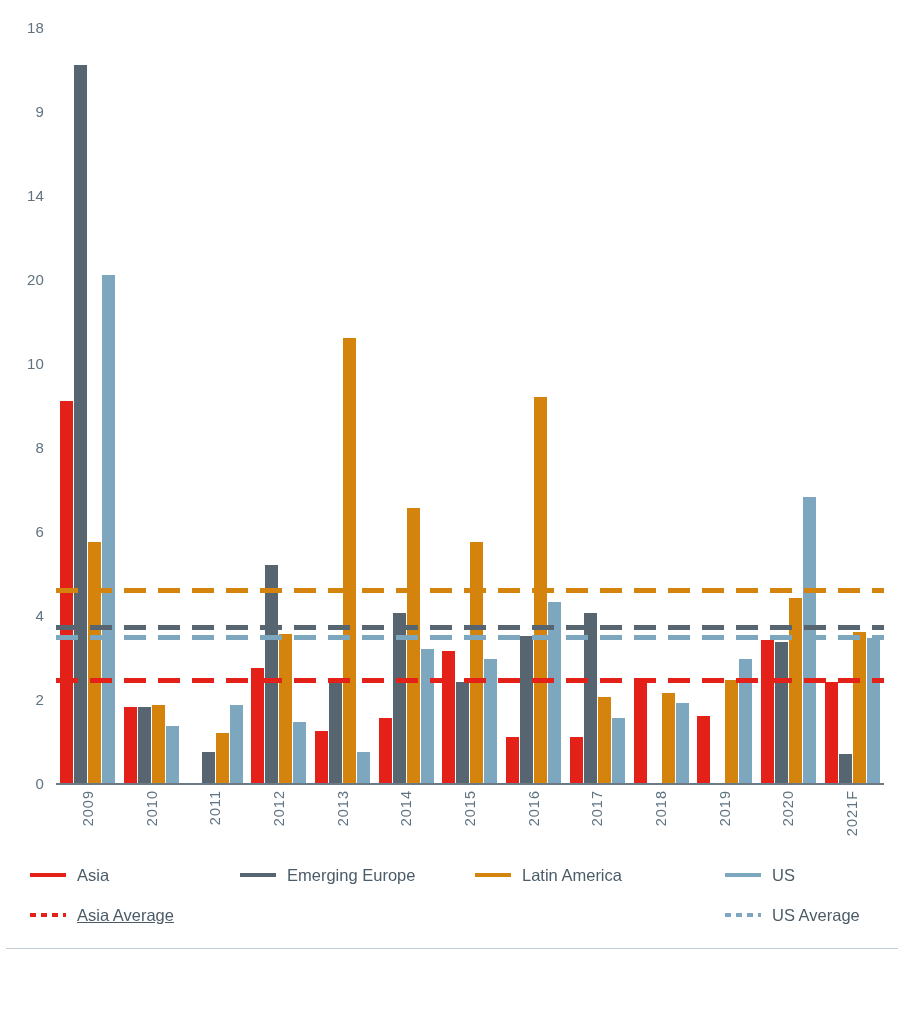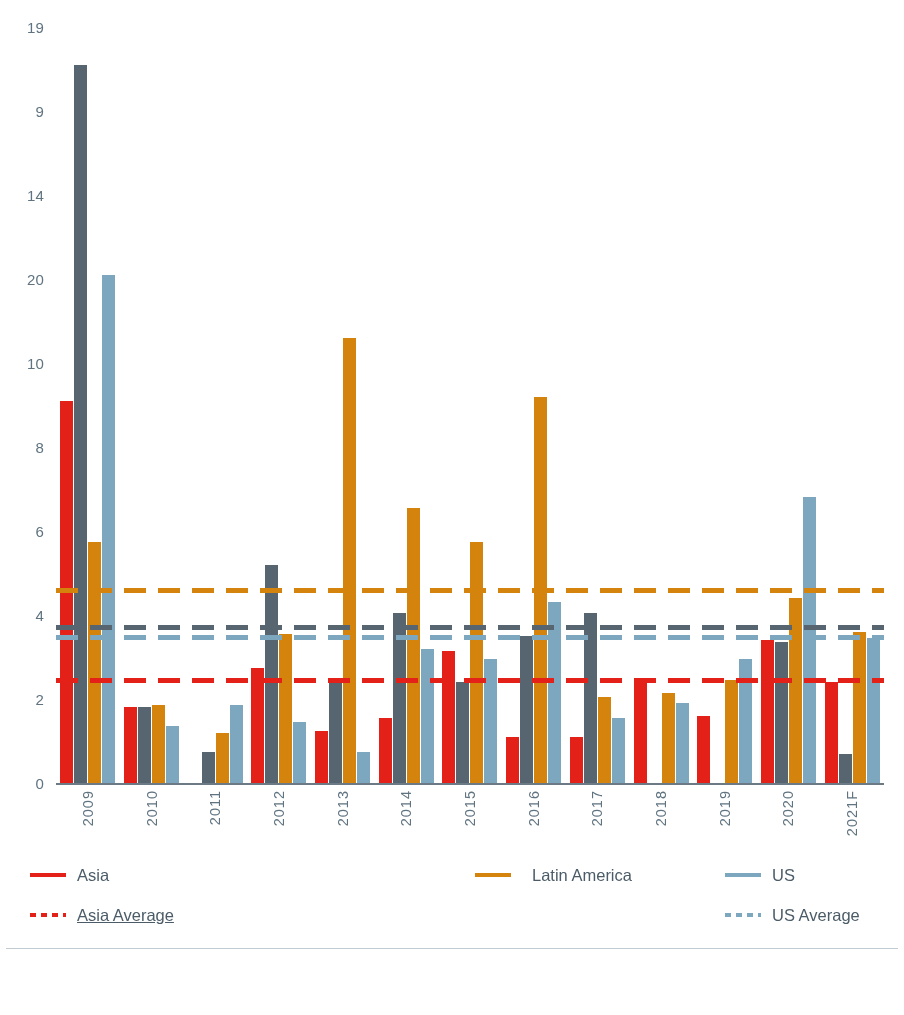--- a/index.html
+++ b/index.html
@@ -157,21 +157,21 @@
     <div id="yticks">
         <div class="ytick" style="top: 783px;">0</div>
         <div class="ytick" style="top: 699px;">2</div>
         <div class="ytick" style="top: 615px;">4</div>
         <div class="ytick" style="top: 531px;">6</div>
         <div class="ytick" style="top: 447px;">8</div>
         <div class="ytick" style="top: 363px;">10</div>
         <div class="ytick" style="top: 279px;">20</div>
         <div class="ytick" style="top: 195px;">14</div>
         <div class="ytick" style="top: 111px;">9</div>
-        <div class="ytick" style="top: 27px;">19</div>
+        <div class="ytick" style="top: 27px;">18</div>
       </div>
 
     <div id="plot">
         <div class="group" style="left: 0px; width: 63.6923px;">
           <div class="bar asia" style="height: 382.2px;"></div>
           <div class="bar ee" style="height: 718.2px;"></div>
           <div class="bar latam" style="height: 241.5px;"></div>
           <div class="bar us" style="height: 508.2px;"></div>
         </div>
         <div class="group" style="left: 63.6923px; width: 63.6923px;">
@@ -270,21 +270,25 @@
         <div class="xlabel" style="left: 844.154px;">2021F</div>
       </div>
   </div>
 
   <div id="legend">
     <div class="legend-row row1" id="legend-row-1">
         <div class="legend-item" style="position: absolute; left: 30px; top: 0px; height: 24px;">
           <span class="lg-swatch solid asia"></span>
           <span>Asia</span>
         </div>
-        <div class="legend-item" style="position: absolute; left: 475px; top: 0px; height: 24px; gap: 10px;">
+        <div class="legend-item" style="position: absolute; left: 240px; top: 0px; height: 24px;">
+          <span class="lg-swatch solid ee"></span>
+          <span>Emerging Europe</span>
+        </div>
+        <div class="legend-item" style="position: absolute; left: 475px; top: 0px; height: 24px;">
           <span class="lg-swatch solid latam"></span>
           <span>Latin America</span>
         </div>
         <div class="legend-item" style="position: absolute; left: 725px; top: 0px; height: 24px;">
           <span class="lg-swatch solid us"></span>
           <span>US</span>
         </div>
       </div>
     <div class="legend-row row2" id="legend-row-2">
         <div class="legend-item" style="position: absolute; left: 30px; top: 0px; height: 24px; text-decoration: underline;">

